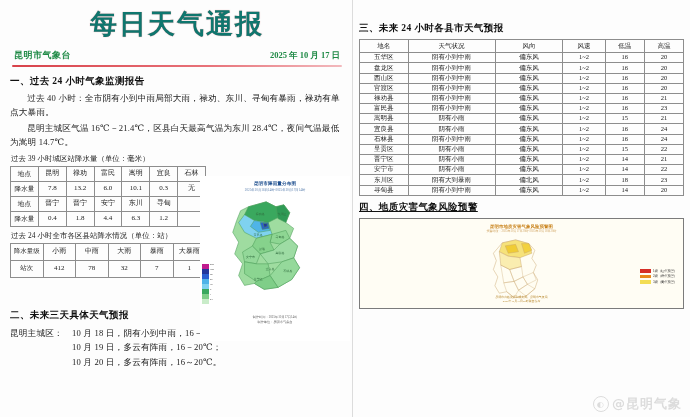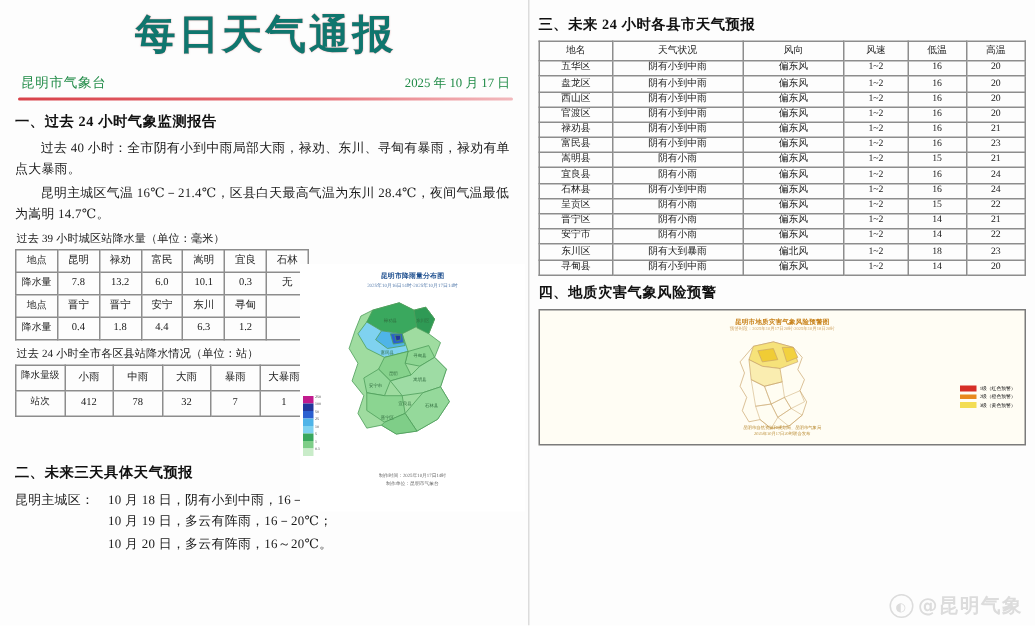--- a/index.html
+++ b/index.html
@@ -39,21 +39,21 @@
     font-size:27px;
     font-weight:bold;
     letter-spacing:2px;
     color:#0f766e;
     line-height:1.15;
     text-shadow:0 0 1px rgba(208,35,43,.5);
   }
   .byline{
     display:flex;justify-content:space-between;align-items:flex-end;
     color:#1f8a46;
-    font-size:9px;font-weight:normal;
+    font-size:9px;font-weight:bold;
     padding:10px 4px 3px 4px;
     letter-spacing:.5px;
   }
   .byline .date{font-size:8.5px;letter-spacing:0;}
   .rule{
     height:2px;
     background:linear-gradient(90deg,#d8424a 0%,#e8737a 60%,#f2b9bd 100%);
     margin:0 2px 8px 2px;
     border-radius:1px;
   }
@@ -320,21 +320,21 @@
       <span>10 月 19 日，多云有阵雨，16－20℃；</span>
     </div>
     <div class="fc-row">
       <span class="k blank">昆明主城区：</span>
       <span>10 月 20 日，多云有阵雨，16～20℃。</span>
     </div>
   </div>
 
   <div class="col-right">
 
-    <h2 class="sec" style="margin-top:2px;">三、未来 24 小时各县市天气预报</h2>
+    <h2 class="sec" style="margin-top:14px;">三、未来 24 小时各县市天气预报</h2>
 
     <table class="t-county">
       <thead>
         <tr>
           <th class="c-name">地名</th>
           <th class="c-cond">天气状况</th>
           <th class="c-wind">风向</th>
           <th class="c-spd">风速</th>
           <th class="c-lo">低温</th>
           <th class="c-hi">高温</th>
@@ -449,21 +449,21 @@
             <td class="c-name">寻甸县</td>
             <td class="c-cond">阴有小到中雨</td>
             <td class="c-wind">偏东风</td>
             <td class="c-spd">1~2</td>
             <td class="c-lo">14</td>
             <td class="c-hi">20</td>
           </tr>
         </tbody>
     </table>
 
-    <h2 class="sec" style="margin-top:5px;">四、地质灾害气象风险预警</h2>
+    <h2 class="sec" style="margin-top:5px;text-decoration:underline;">四、地质灾害气象风险预警</h2>
 
     <div class="hazard-wrap">
 
       <div class="hazard-map">
         <div class="hz-title">昆明市地质灾害气象风险预警图</div>
         <div class="hz-sub">预警时段：2025年10月17日20时-2025年10月18日20时</div>
         <svg viewBox="0 0 120 100" width="100%" height="74" style="display:block;margin-top:1px;">
           <g stroke="#c8a36a" stroke-width="0.6" fill="#fffdf2">
             <path d="M34 12 L52 8 L70 13 L78 22 L74 33 L80 42 L76 52 L82 62 L78 74 L66 84 L50 86 L40 78 L30 80 L24 70 L28 58 L22 48 L26 36 L22 26 Z"></path>
             <path d="M34 12 L52 8 L70 13 L74 26 L58 32 L42 30 L30 24 Z" fill="#f6e27a"></path>

